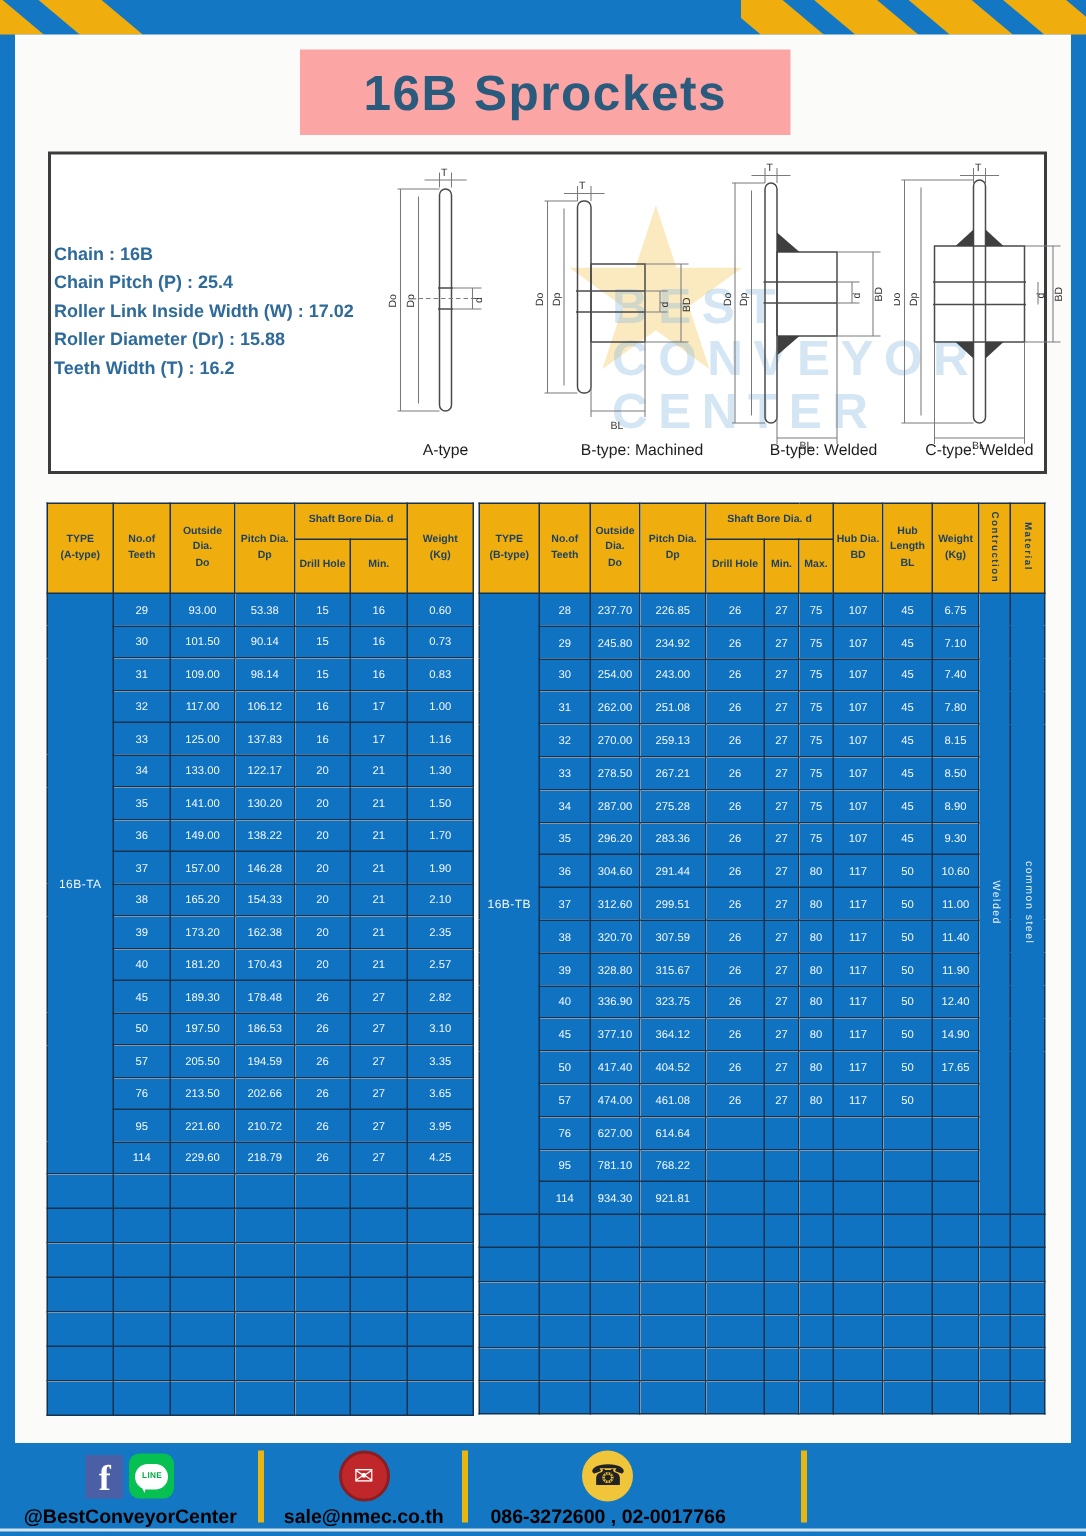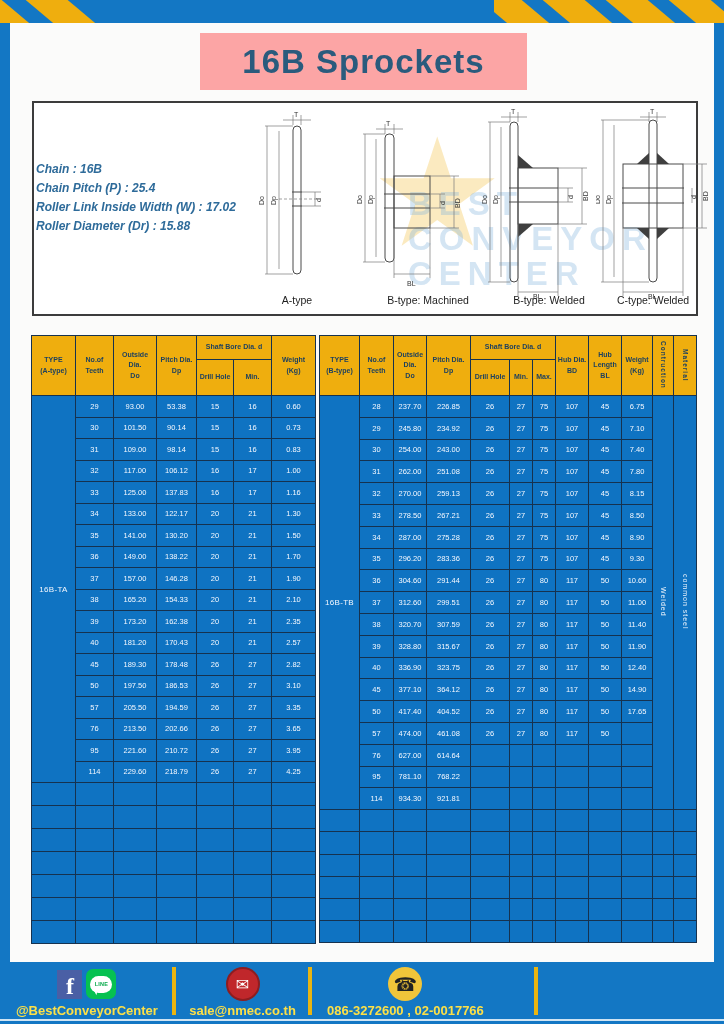--- a/index.html
+++ b/index.html
@@ -17,21 +17,21 @@
 
   
   .banner{position:absolute;left:200px;top:33px;width:327px;height:57px;background:#fca5a5;
           display:flex;align-items:center;justify-content:center;}
   .banner span{font-size:33px;font-weight:bold;color:#2a5b7d;letter-spacing:1px;}
 
   
   .panel{position:absolute;left:32px;top:101px;width:666px;height:215px;background:#ffffff;
          border:2px solid #3c3c3c;box-sizing:border-box;}
   .specs{position:absolute;left:36px;top:160px;}
-  .spec-line{font-size:12px;font-weight:bold;color:#2e6b9a;line-height:19px;white-space:nowrap;font-style:italic;}
+  .spec-line{font-size:12px;font-weight:bold;color:#2e6b9a;line-height:19px;white-space:nowrap;}
 
   .wm-star{position:absolute;left:370px;top:118px;font-size:150px;line-height:150px;
            color:rgba(243,186,48,.30);pointer-events:none;}
   .wm-text{position:absolute;left:408px;top:186px;font-weight:bold;font-size:33px;line-height:35px;
            letter-spacing:7px;color:rgba(130,180,220,.34);pointer-events:none;}
 
   .diag{position:absolute;}
   .diag svg{display:block;}
   .dline{stroke:#4a4a4a;stroke-width:1;fill:none;}
   .dthin{stroke:#7a7a7a;stroke-width:.7;fill:none;}
@@ -50,21 +50,21 @@
   #tableB tbody tr.data{height:21.8px;} #tableB tbody tr.empty{height:22.2px;}
   td.type-cell{font-size:8px;letter-spacing:.3px;}
   .vert{writing-mode:vertical-rl;text-orientation:mixed;display:inline-block;
         font-size:6.5px;letter-spacing:1px;line-height:1.1;}
   td .vert{font-size:7px;color:#eaf2fb;}
 
   
   .footer{position:absolute;left:0;top:962px;width:724px;height:62px;background:#1377c4;display:flex;}
   .fsec{display:flex;flex-direction:column;align-items:center;justify-content:flex-start;padding-top:5px;box-sizing:border-box;}
   .fsec .icons{display:flex;gap:4px;align-items:center;height:34px;}
-  .flabel{font-size:13px;font-weight:bold;color:#fde047;margin-top:2px;white-space:nowrap;}
+  .flabel{font-size:13px;font-weight:bold;color:#000000;margin-top:2px;white-space:nowrap;}
   .fdiv{position:absolute;top:967px;width:4px;height:48px;background:#e9b511;}
   .fb-icon{width:25px;height:29px;background:#4a5fa5;color:#fff;display:flex;align-items:flex-end;
            justify-content:center;font-family:"Liberation Serif",serif;font-weight:bold;font-size:24px;line-height:26px;}
   .line-icon{width:30px;height:30px;background:#06c151;border-radius:7px;display:flex;align-items:center;justify-content:center;position:relative;}
   .line-bubble{width:22px;height:17px;background:#fff;border-radius:9px;display:flex;align-items:center;justify-content:center;
                color:#06a94a;font-size:5.5px;font-weight:bold;letter-spacing:.2px;}
   .line-tail{position:absolute;left:7px;bottom:4px;width:0;height:0;border-left:4px solid transparent;
              border-top:5px solid #fff;transform:rotate(12deg);}
   .circle-icon{width:34px;height:34px;border-radius:50%;display:flex;align-items:center;justify-content:center;}
   .email-bg{background:#c0272b;border:2px solid #8d1d20;box-sizing:border-box;color:#fff;font-size:16px;}
@@ -99,20 +99,21 @@
   <div>BEST</div>
   <div>CONVEYOR</div>
   <div>CENTER</div>
 </div>
 
 <div class="specs">
   <div class="spec-line">Chain  :  16B</div>
   <div class="spec-line">Chain Pitch (P)  :  25.4</div>
   <div class="spec-line">Roller Link Inside Width (W)  :  17.02</div>
   <div class="spec-line">Roller Diameter (Dr)  : 15.88</div>
+  <div class="spec-line">Teeth Width (T)  :  16.2</div>
 </div>
 
 <div class="diag" style="left:253px;top:110px;">
   <svg width="88" height="180" viewBox="0 0 88 180">
     <line class="dthin" x1="40" y1="5" x2="40" y2="15"></line>
       <line class="dthin" x1="48" y1="5" x2="48" y2="15"></line>
     <line class="dthin" x1="30" y1="10" x2="58" y2="10"></line>
     <text class="dtext" x="41" y="7">T</text>
     <rect class="dline" x="40" y="16" width="8" height="148" rx="4"></rect>
     <line class="dline" x1="39" y1="82" x2="49" y2="82"></line>

